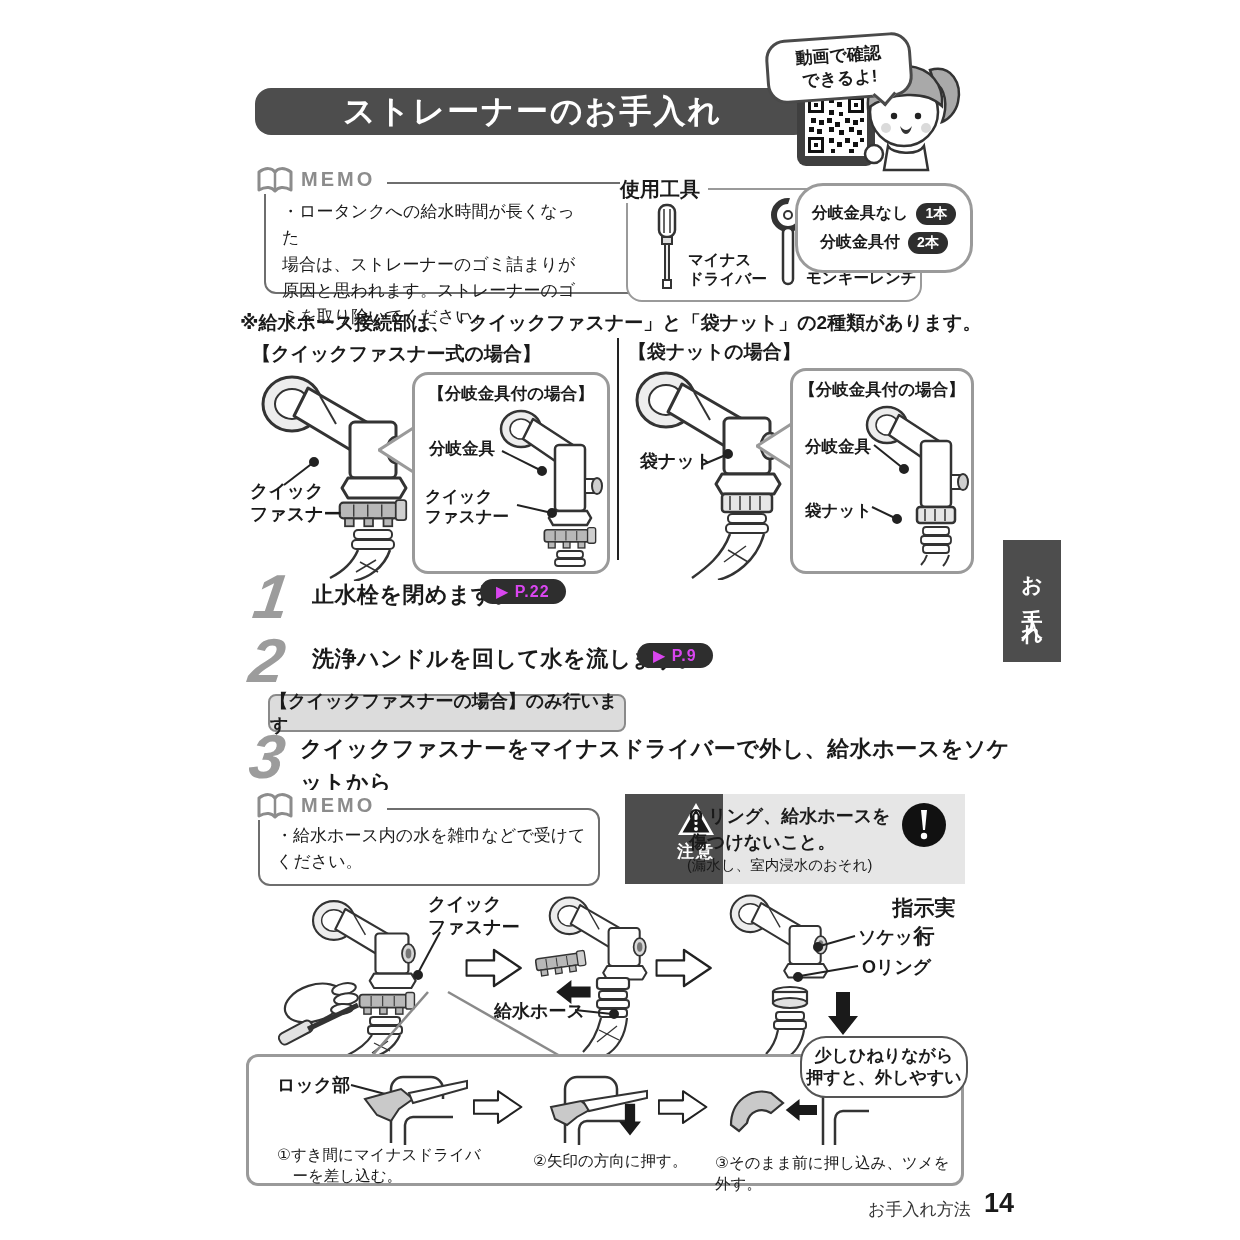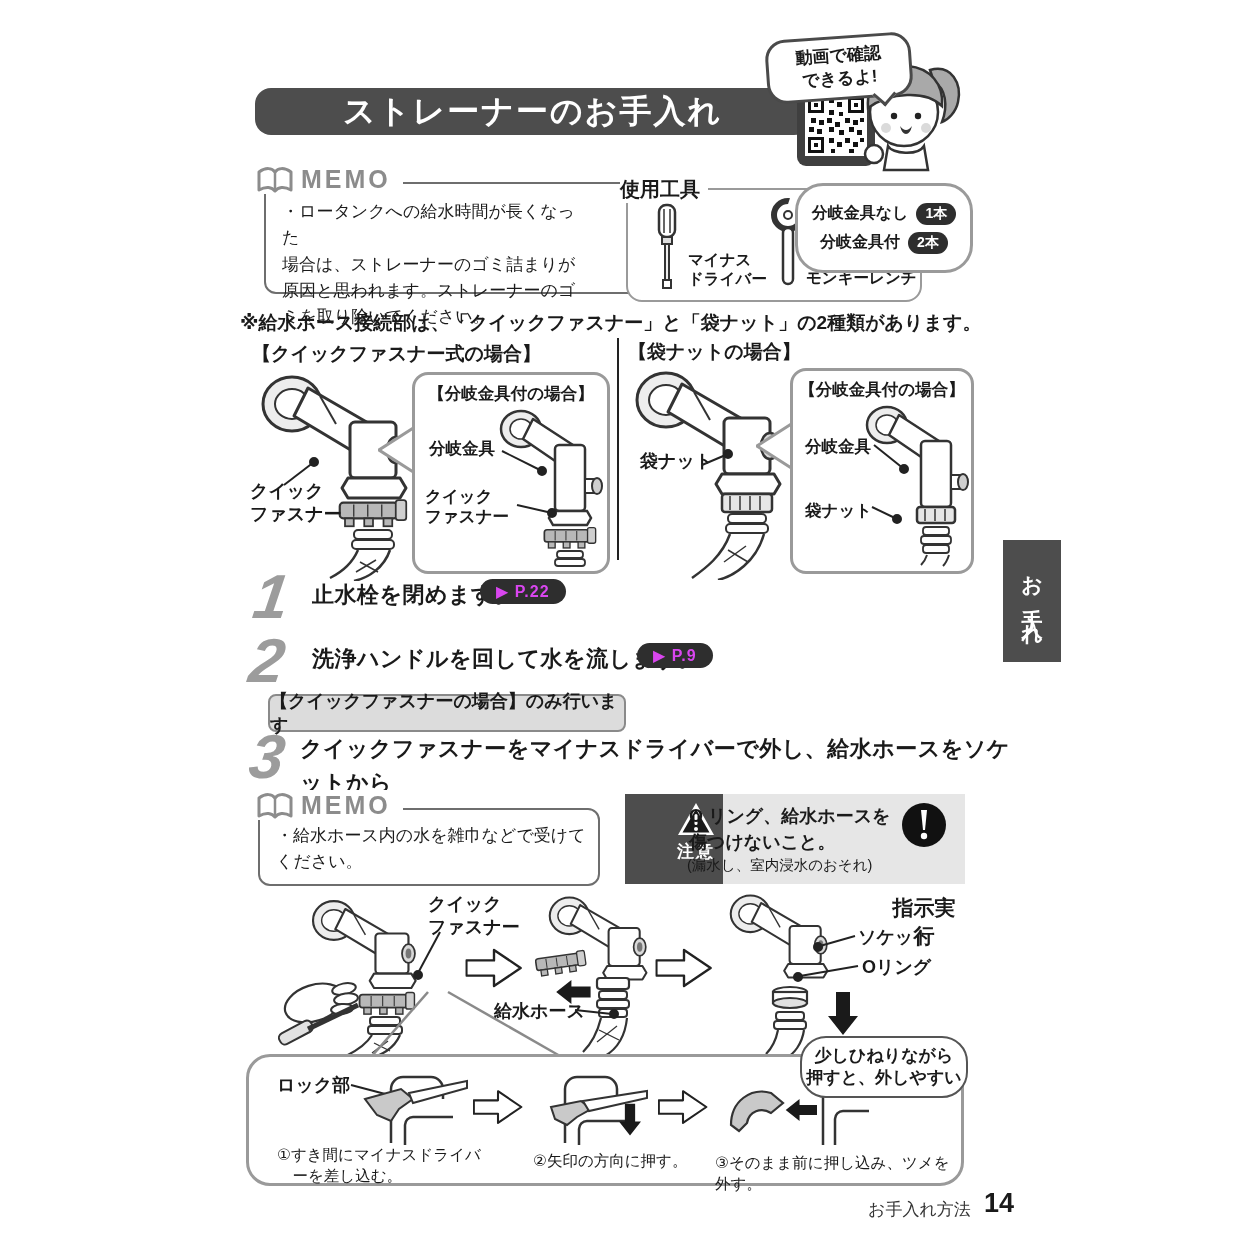--- a/index.html
+++ b/index.html
@@ -12,21 +12,21 @@
   .titlebar{background:#4d4d4d;border-radius:16px;color:#fff;display:flex;align-items:center;justify-content:center;
             font-size:32px;font-weight:700;letter-spacing:2px;}
   .qrblock{background:#3f3f3f;border-radius:9px;}
   .bubble{background:#fff;border:3px solid #4a4a4a;border-radius:20px;display:flex;align-items:center;justify-content:center;
           text-align:center;font-weight:700;}
   .vbubble{transform:rotate(-4deg);font-size:17px;line-height:1.35;z-index:6;}
   .vbubble::after{content:"";position:absolute;right:18px;bottom:-9px;width:14px;height:14px;background:#fff;
           border-right:3px solid #4a4a4a;border-bottom:3px solid #4a4a4a;transform:rotate(45deg);}
   
   .memolabel{display:flex;align-items:center;gap:7px;background:#fff;padding:0 12px 0 0;z-index:3;
-             color:#8c8c8c;font-size:25px;font-weight:800;letter-spacing:3px;}
+             color:#8c8c8c;font-size:20px;font-weight:800;letter-spacing:3px;}
   .rbox{border:2.5px solid #6e6e6e;border-radius:12px;background:#fff;}
   .gbox{border:3px solid #9a9a9a;border-radius:16px;background:#fff;}
   .memotext{font-size:17px;line-height:1.55;font-weight:500;}
   
   .toolslabel{background:#fff;z-index:3;font-size:20px;font-weight:700;padding-right:8px;}
   .toolname{font-size:15.5px;font-weight:600;line-height:1.25;}
   .pill{background:#2e2e2e;color:#fff;border-radius:14px;font-weight:700;font-size:14px;padding:2px 9px;}
   .toolrow{display:flex;align-items:center;gap:8px;font-size:16px;font-weight:600;}
   
   .stepnum{font-size:62px;font-weight:800;font-style:italic;color:#9c9c9c;line-height:1;transform:skewX(-8deg);}
@@ -425,21 +425,21 @@
         <circle cx="578" cy="67" r="4"></circle>
       <line x1="618" y1="86" x2="560" y2="96"></line>
         <circle cx="558" cy="97" r="4"></circle>
     </g>
     <g stroke="#8a8a8a" stroke-width="2.5">
       <line x1="188" y1="112" x2="132" y2="176"></line>
       <line x1="208" y1="112" x2="320" y2="176"></line>
     </g>
   </svg>
 
-  <div class="abs gbox" style="left:246px;top:1054px;width:712px;height:126px;border-radius:24px;">
+  <div class="abs gbox" style="left:246px;top:1054px;width:712px;height:126px;border-radius:12px;">
     <div class="abs locklabel" style="left:28px;top:16px;">ロック部</div>
     <svg class="abs" style="left:0;top:0;pointer-events:none;" width="712" height="126" viewBox="0 0 712 126">
       <line x1="102" y1="28" x2="140" y2="38" stroke="#222" stroke-width="2"></line>
         <circle cx="142" cy="39" r="4" fill="#222"></circle>
     </svg>
 
     <svg class="abs" style="left:108px;top:10px;" width="112" height="80" viewBox="0 0 112 80">
       <path d="M34,76 V22 a12,12 0 0 1 12,-12 h28 a12,12 0 0 1 12,12 v10" fill="none" stroke="#333" stroke-width="2.5"></path>
       <path d="M48,78 v-20 a8,8 0 0 1 8,-8 h40" fill="none" stroke="#333" stroke-width="2.5"></path>
       <polygon points="8,32 44,22 56,32 42,42 34,54 20,48" fill="#c9c9c9" stroke="#333" stroke-width="2"></polygon>

